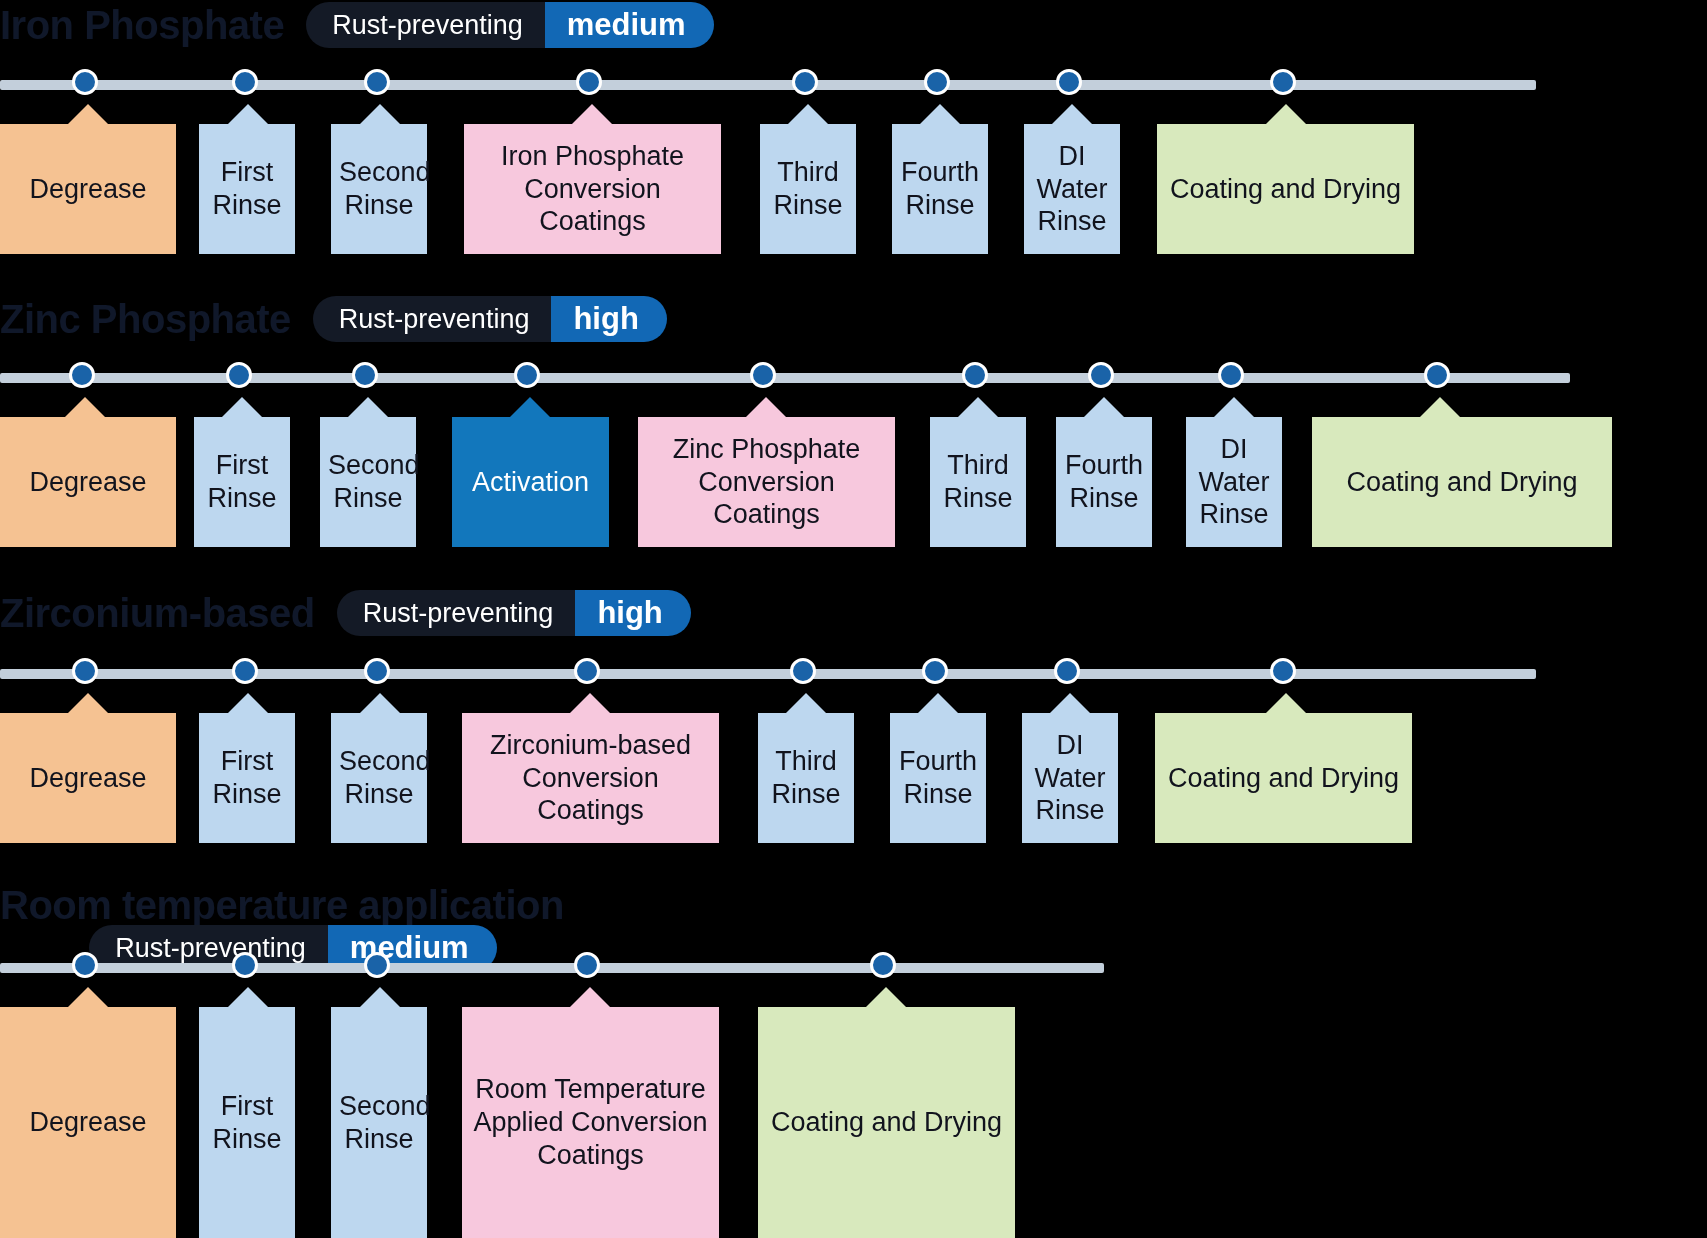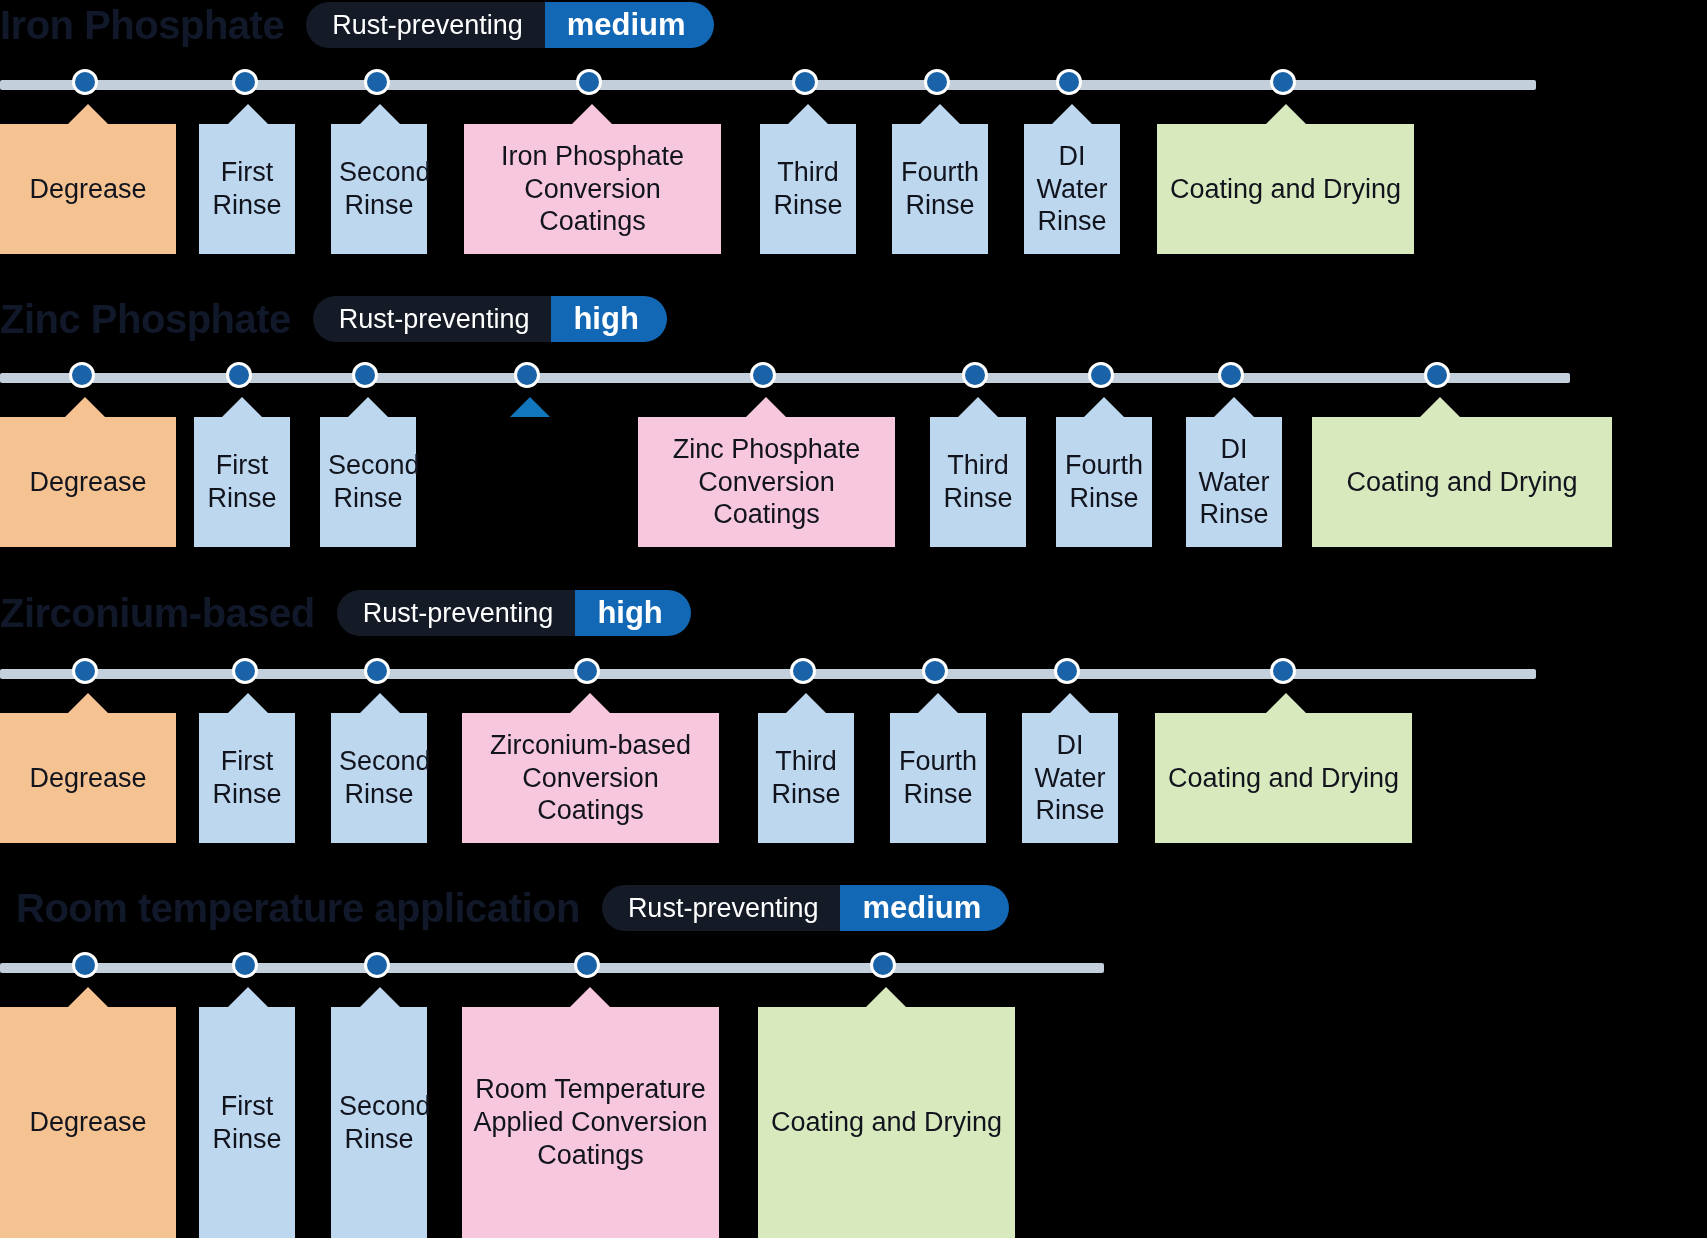--- a/index.html
+++ b/index.html
@@ -130,20 +130,23 @@
     <div class="stepbox" style="left: 194px; top: 417px; width: 96px; height: 130px; background: rgb(189, 215, 239); color: rgb(17, 19, 29);">
       <span class="lbl">First<br>Rinse</span>
     </div>
     <div class="dot" style="left: 352px; top: 362px; background: rgb(26, 99, 168);"></div>
     <div class="pointer" style="left: 348px; top: 397px; border-bottom: 20px solid rgb(189, 215, 239);"></div>
     <div class="stepbox" style="left: 320px; top: 417px; width: 96px; height: 130px; background: rgb(189, 215, 239); color: rgb(17, 19, 29);">
       <span class="lbl">Second<br>Rinse</span>
     </div>
     <div class="dot" style="left: 514px; top: 362px; background: rgb(26, 99, 168);"></div>
     <div class="pointer" style="left: 510px; top: 397px; border-bottom: 20px solid rgb(18, 119, 188);"></div>
+    <div class="stepbox dark" style="left: 452px; top: 417px; width: 157px; height: 130px; background: rgb(18, 119, 188);">
+      <span class="lbl">Activation</span>
+    </div>
     <div class="dot" style="left: 750px; top: 362px; background: rgb(26, 99, 168);"></div>
     <div class="pointer" style="left: 746px; top: 397px; border-bottom: 20px solid rgb(247, 200, 221);"></div>
     <div class="stepbox" style="left: 638px; top: 417px; width: 257px; height: 130px; background: rgb(247, 200, 221); color: rgb(17, 19, 29);">
       <span class="lbl">Zinc Phosphate<br>Conversion<br>Coatings</span>
     </div>
     <div class="dot" style="left: 962px; top: 362px; background: rgb(26, 99, 168);"></div>
     <div class="pointer" style="left: 958px; top: 397px; border-bottom: 20px solid rgb(189, 215, 239);"></div>
     <div class="stepbox" style="left: 930px; top: 417px; width: 96px; height: 130px; background: rgb(189, 215, 239); color: rgb(17, 19, 29);">
       <span class="lbl">Third<br>Rinse</span>
     </div>
@@ -203,21 +206,21 @@
     <div class="dot" style="left: 1054px; top: 658px; background: rgb(26, 99, 168);"></div>
     <div class="pointer" style="left: 1050px; top: 693px; border-bottom: 20px solid rgb(189, 215, 239);"></div>
     <div class="stepbox" style="left: 1022px; top: 713px; width: 96px; height: 130px; background: rgb(189, 215, 239); color: rgb(17, 19, 29);">
       <span class="lbl">DI<br>Water<br>Rinse</span>
     </div>
     <div class="dot" style="left: 1270px; top: 658px; background: rgb(26, 99, 168);"></div>
     <div class="pointer" style="left: 1266px; top: 693px; border-bottom: 20px solid rgb(216, 233, 189);"></div>
     <div class="stepbox" style="left: 1155px; top: 713px; width: 257px; height: 130px; background: rgb(216, 233, 189); color: rgb(17, 19, 29);">
       <span class="lbl">Coating and Drying</span>
     </div>
-    <div class="row-header" style="left: 16px; top: 885px;">
+    <div class="row-header" style="left: 0px; top: 885px; flex-direction: column;">
       <div class="row-title" style="color: rgb(16, 24, 42);">Room temperature application</div>
       <div class="badge">
         <span class="badge-label" style="background: rgb(20, 26, 38);">Rust-preventing</span>
         <span class="badge-value" style="background: rgb(18, 104, 181);">medium</span>
       </div>
     </div>
     <div class="timeline" style="left: 0px; top: 963px; width: 1104px; background: rgb(195, 207, 219);"></div>
     <div class="dot" style="left: 72px; top: 952px; background: rgb(26, 99, 168);"></div>
     <div class="pointer" style="left: 68px; top: 987px; border-bottom: 20px solid rgb(245, 194, 146);"></div>
     <div class="stepbox" style="left: 0px; top: 1007px; width: 176px; height: 231px; background: rgb(245, 194, 146); color: rgb(17, 19, 29);">

